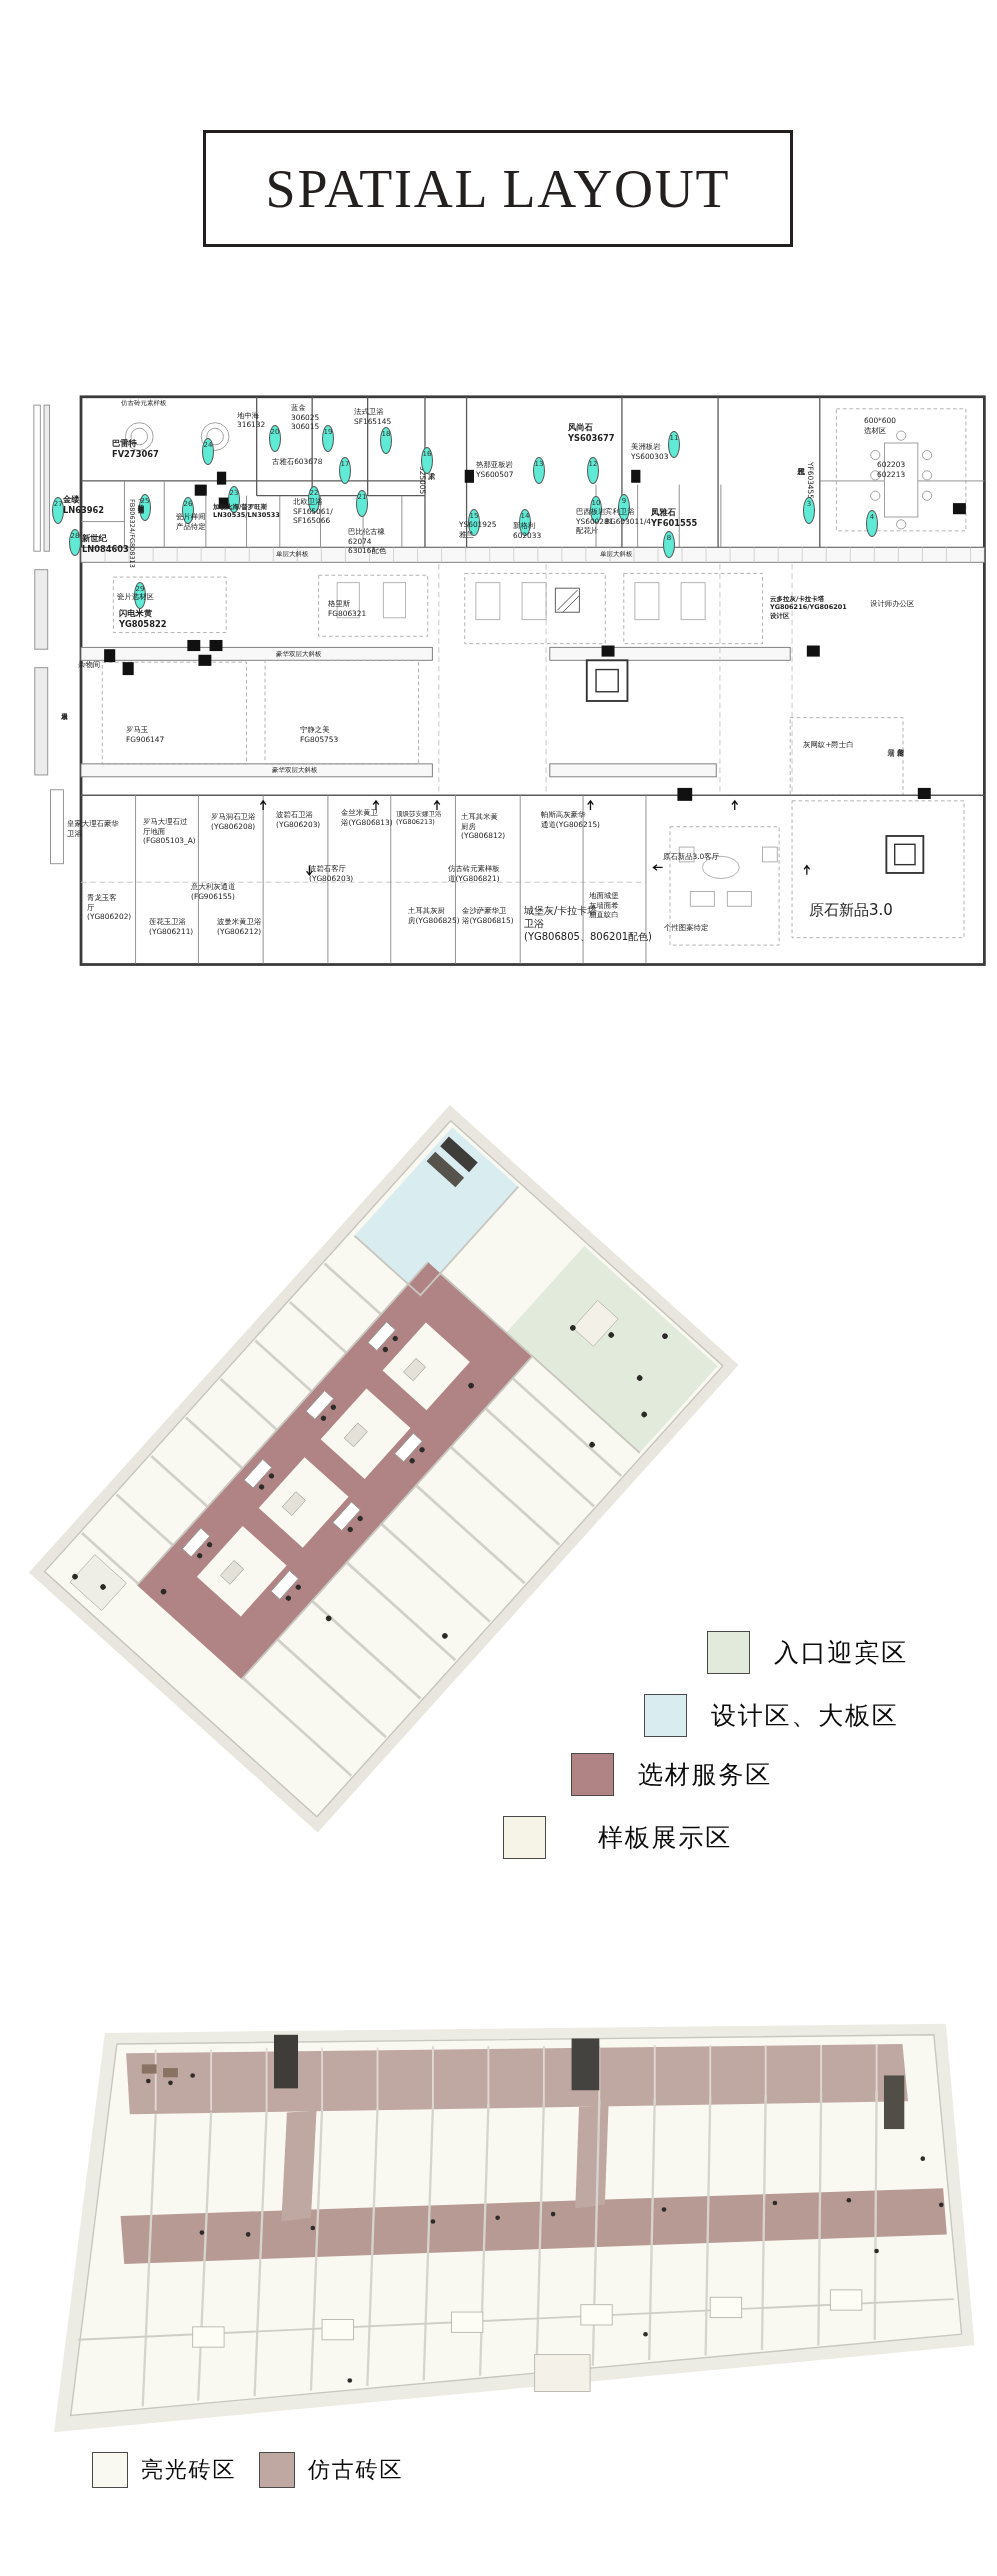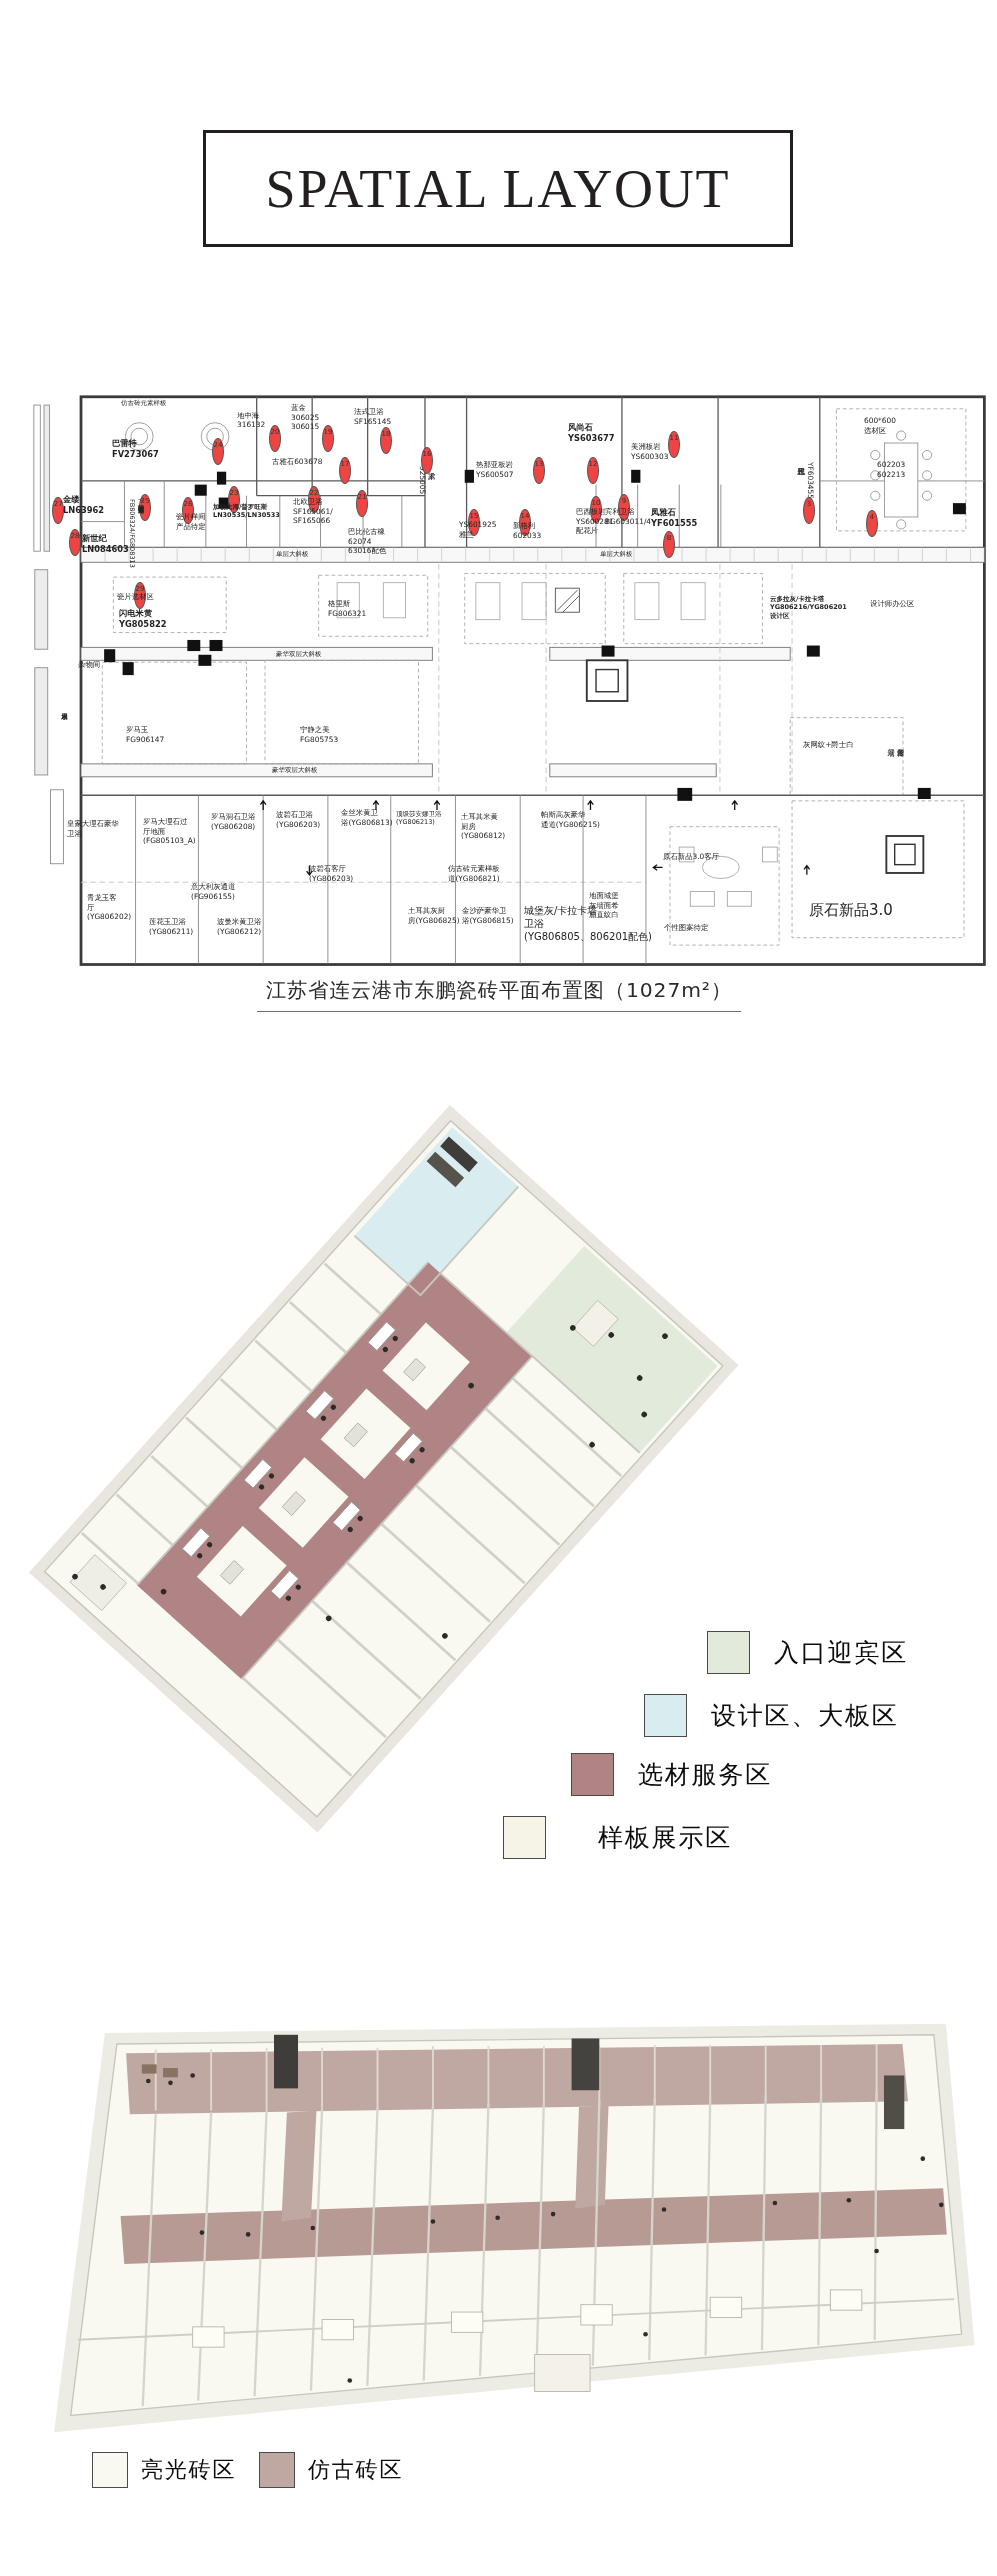--- a/index.html
+++ b/index.html
@@ -16,21 +16,21 @@
             background:#e2291f;color:#fff;font-size:30px;letter-spacing:6.5px;
             display:flex;align-items:center;justify-content:center;padding-left:6.5px;box-sizing:border-box}
 
   
   .plan-wrap{position:absolute;left:32px;top:392px;width:957px;height:581px}
   .plan-svg{position:absolute;left:0;top:0}
   #plan-labels{position:absolute;left:0;top:0;width:100%;height:100%}
   .plan-label{position:absolute;font-size:7.4px;line-height:1.3;color:#222;white-space:pre}
   .plan-label.vert{writing-mode:vertical-rl}
   .plan-num{position:absolute;width:12px;height:27px;border:0.9px solid #555;border-radius:50%;
-            font-size:7px;line-height:12px;text-align:center;color:#333;background:#ef4444;box-sizing:border-box}
+            font-size:7px;line-height:12px;text-align:center;color:#333;background:#5eead4;box-sizing:border-box}
 
   .caption-row{position:absolute;left:0;top:976px;width:998px;text-align:center}
   .caption-row span{display:inline-block;font-size:20.3px;letter-spacing:0.9px;color:#2b2b2b;
             padding:0 9.2px 6.5px;border-bottom:1.8px solid #6e6e6e}
 
   
   .iso1{position:absolute;left:23px;top:1034px}
   .iso2{position:absolute;left:16.6px;top:2020px}
 
   
@@ -183,21 +183,21 @@
           <use href="#arr" x="760" y="452"></use>
           <use href="#arr" x="838" y="522"></use>
         <use href="#arr" transform="translate(300,512) rotate(180)"></use>
         <use href="#arr" transform="translate(682,514) rotate(-90)"></use>
       </g>
     </svg>
     <div id="plan-labels">
         <span class="plan-label" style="left: 89px; top: 7.4px; font-size: 6.5px;">仿古砖元素样板</span>
         <span class="plan-label" style="left: 80px; top: 46px; font-size: 8.3px; font-weight: 700;">巴雷特
 FV273067</span>
-        <span class="plan-num" style="left: 180px; top: 46px;">24</span>
+        <span class="plan-num" style="left: 170px; top: 46px;">24</span>
         <span class="plan-label" style="left: 205px; top: 18.5px;">地中海
 316132</span>
         <span class="plan-num" style="left: 237px; top: 33px;">20</span>
         <span class="plan-label" style="left: 259px; top: 11px;">蓝金
 306025
 306015</span>
         <span class="plan-num" style="left: 290px; top: 33px;">19</span>
         <span class="plan-label" style="left: 322px; top: 15px;">法式卫浴
 SF165145</span>
         <span class="plan-num" style="left: 348px; top: 35px;">18</span>
@@ -325,23 +325,20 @@
 灰墙面希
 腊直纹白</span>
         <span class="plan-label" style="left: 509px; top: 418px;">帕斯高灰豪华
 通道(YG806215)</span>
         <span class="plan-label" style="left: 631px; top: 460px;">原石新品3.0客厅</span>
         <span class="plan-label" style="left: 632px; top: 531px;">个性图案待定</span>
         <span class="plan-label" style="left: 777px; top: 509px; font-size: 15px;">原石新品3.0</span>
       </div>
   </div>
 
-  <div class="caption-row">
-    <span>江苏省连云港市东鹏瓷砖平面布置图（1027m²）</span>
-  </div>
 
   <svg class="iso1" width="925" height="814" viewBox="0 0 1000 880">
     <g transform="rotate(-48 390 470)">
       <rect x="50" y="260" width="680" height="420" fill="#e8e6de"></rect>
       <rect x="62" y="272" width="656" height="396" fill="#faf9f1" stroke="#c6c5bd" stroke-width="1.5"></rect>
       <rect x="556" y="278" width="158" height="96" fill="#d9edf1"></rect>
       <rect x="588" y="470" width="126" height="194" fill="#e1eadb"></rect>
       <rect x="118" y="356" width="470" height="152" fill="#b08484"></rect>
       <g fill="#faf9f1">
         <rect x="168" y="398" width="74" height="64"></rect>

